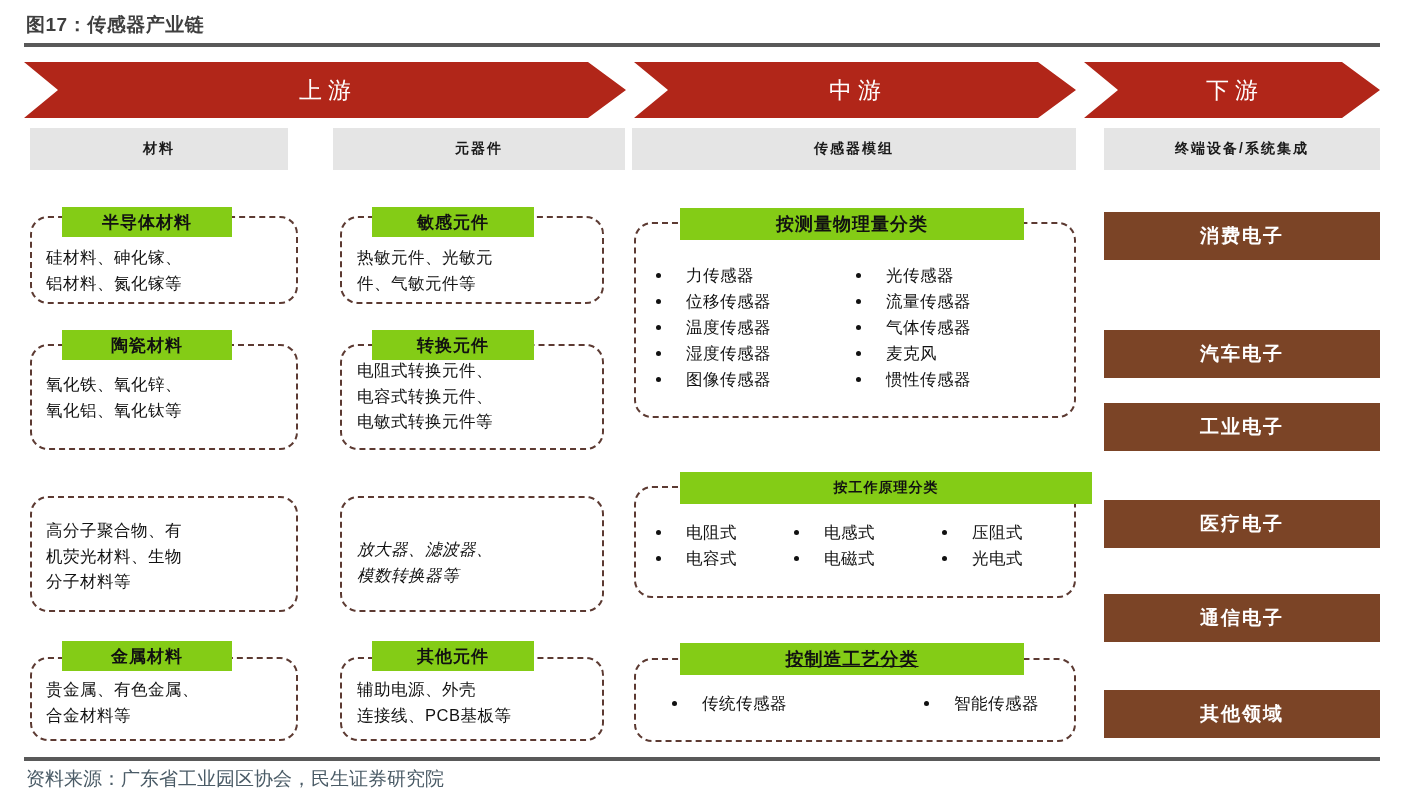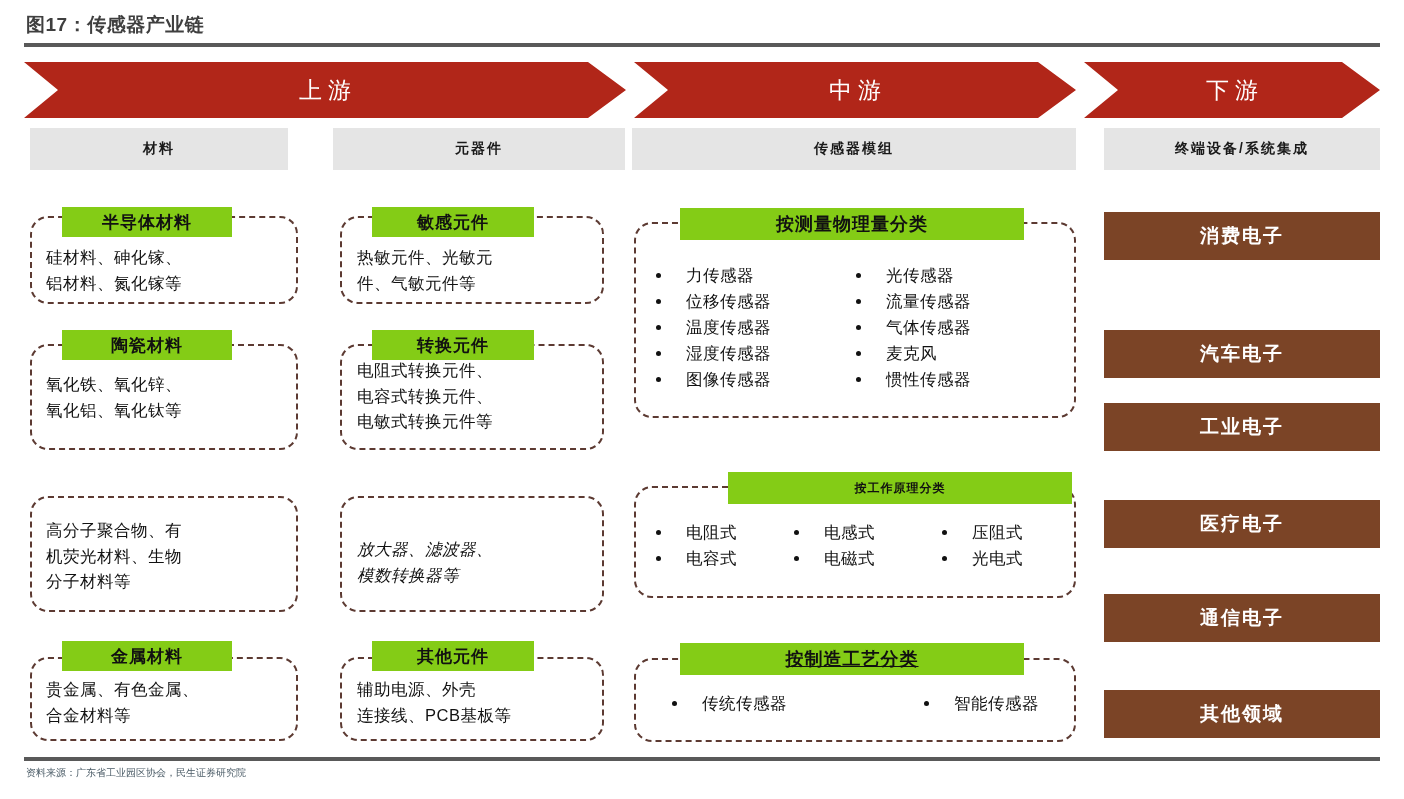--- a/index.html
+++ b/index.html
@@ -22,21 +22,21 @@
   .title-rule{
     position:absolute;left:24px;top:43px;width:1356px;height:4px;
     background:#595959;
   }
   .footer-rule{
     position:absolute;left:24px;top:757px;width:1356px;height:4px;
     background:#595959;
   }
   .source{
     position:absolute;left:26px;top:766px;
-    font-size:10px;color:#4a5b66;white-space:nowrap;
+    font-size:19px;color:#4a5b66;white-space:nowrap;
   }
 
   
   .arrow{
     position:absolute;height:56px;
     background:#b12619;
     display:flex;align-items:center;justify-content:center;
     color:#ffffff;font-size:23px;letter-spacing:6px;
   }
   .arrow span{transform:translateX(3px);}
@@ -194,21 +194,21 @@
     <ul style="width:200px;">
       <li>光传感器</li>
       <li>流量传感器</li>
       <li>气体传感器</li>
       <li>麦克风</li>
       <li>惯性传感器</li>
     </ul>
   </div>
 
   <div class="card" style="left:634px;top:486px;width:442px;height:112px;"></div>
-  <div class="card-title" style="left:680px;top:472px;width:344px;height:32px;font-size:12px;margin-left:48px;">按工作原理分类</div>
+  <div class="card-title" style="left:680px;top:472px;width:412px;height:32px;font-size:14px;">按工作原理分类</div>
   <div class="bl" style="left:652px;top:519px;">
     <ul style="width:138px;">
       <li>电阻式</li>
       <li>电容式</li>
     </ul>
     <ul style="width:148px;">
       <li>电感式</li>
       <li>电磁式</li>
     </ul>
     <ul style="width:130px;">

